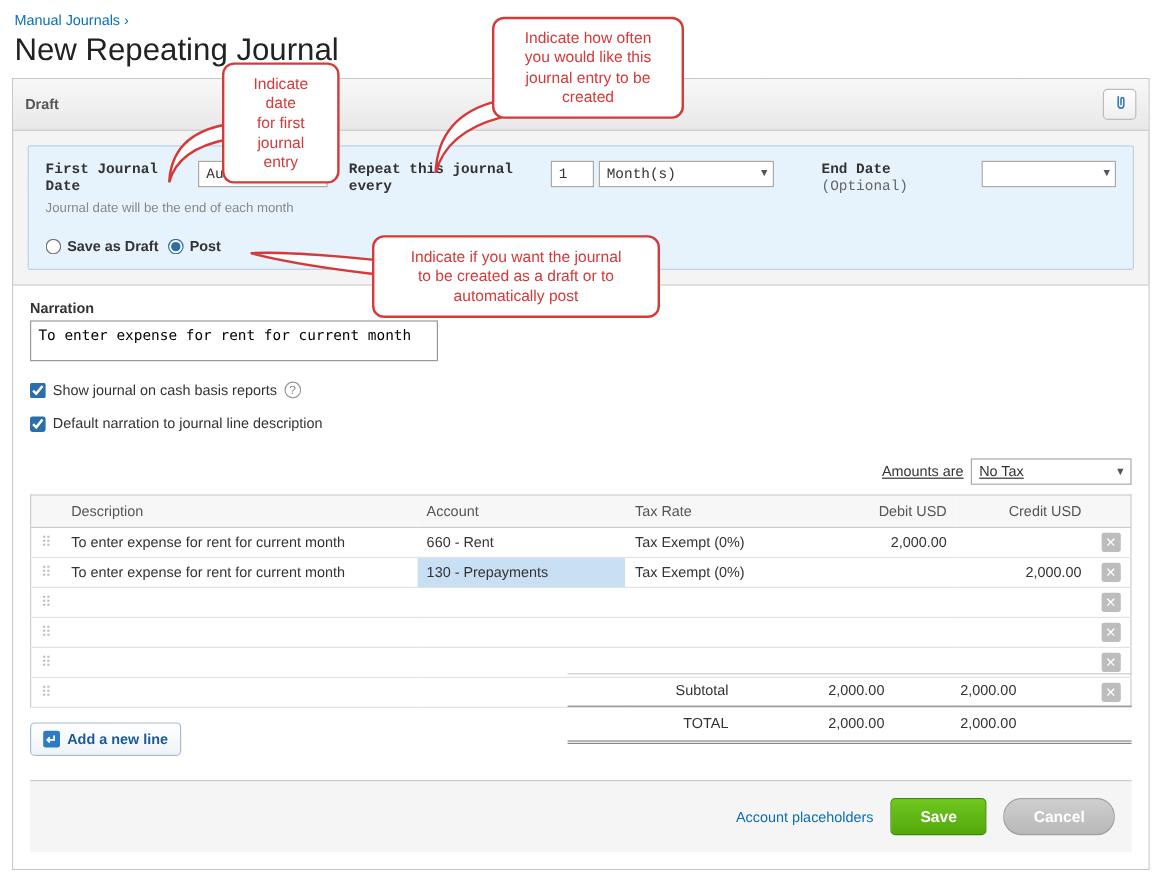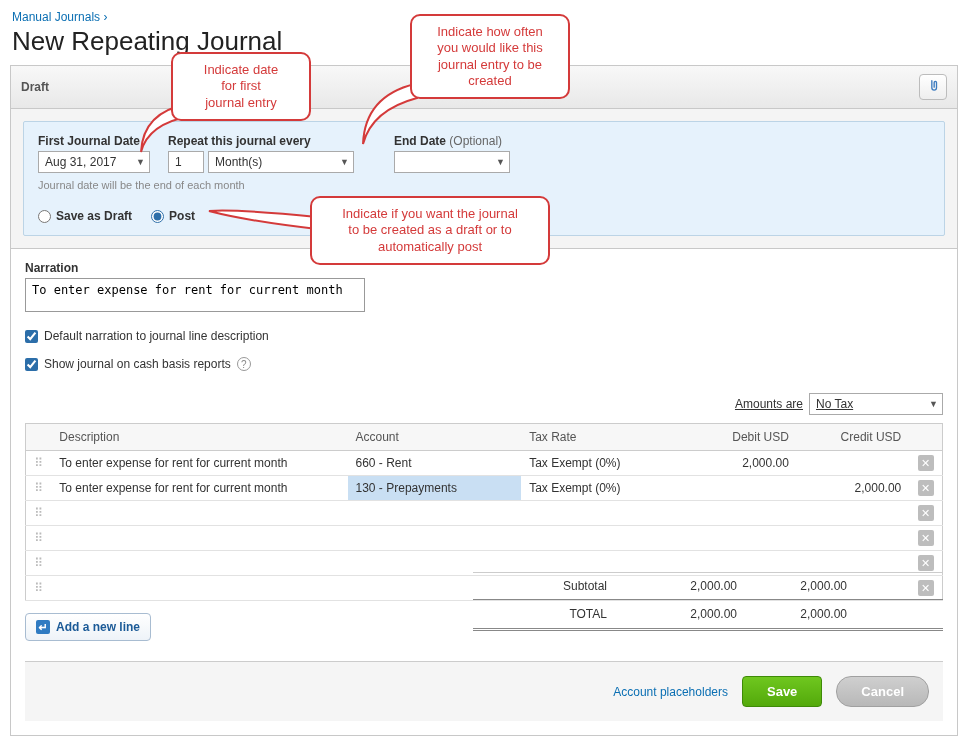--- a/index.html
+++ b/index.html
@@ -60,21 +60,21 @@
   border: 1px solid #bcd4e6;
   margin: 12px;
   padding: 12px 14px;
   border-radius: 2px;
 }
 .row {
   display: flex;
   gap: 18px;
   align-items: flex-start;
 }
-.col { display: flex; flex-direction: column; gap: 3px; }
+.col { display: flex; flex-direction: row; gap: 3px; font-family: Liberation Mono, monospace; }
 .field-label {
   font-weight: bold;
   font-size: 12px;
   color: #333;
 }
 .field-label .optional {
   font-weight: normal;
   color: #666;
 }
 .select-box {
@@ -96,21 +96,21 @@
   color: #555;
 }
 .hint {
   color: #888;
   font-size: 11px;
   margin-top: 6px;
 }
 .radio-row {
   margin-top: 18px;
   display: flex;
-  gap: 19px;
+  gap: 8px;
   align-items: center;
 }
 .radio-row label {
   display: flex;
   align-items: center;
   gap: 5px;
   font-weight: bold;
   color: #333;
   cursor: pointer;
 }
@@ -370,26 +370,26 @@
       </label>
     </div>
   </div>
 
   <div class="body-area">
     <label class="narration-label">Narration</label>
     <textarea class="narration-input" style="">To enter expense for rent for current month</textarea>
 
     <div class="check-row">
       <input type="checkbox" checked="" style="">
-      <span>Default narration to journal line description</span>
+      <span>Show journal on cash basis reports</span>
+      <span class="help-icon">?</span>
     </div>
     <div class="check-row">
       <input type="checkbox" checked="" style="">
-      <span>Show journal on cash basis reports</span>
-      <span class="help-icon">?</span>
+      <span>Default narration to journal line description</span>
     </div>
 
     <div class="amounts-row">
       <span>Amounts are</span>
       <div class="select-box" style="width:134px">
         <span>No Tax</span>
         <span class="caret">▼</span>
       </div>
     </div>
 
@@ -483,21 +483,21 @@
     </div>
 
     <div class="footer-bar">
       <span class="preview-link">Account placeholders</span>
       <button class="btn btn-save">Save</button>
       <button class="btn btn-cancel">Cancel</button>
     </div>
   </div>
 </div>
 
-<div class="callout" style="left:171px;top:52px;width:140px"><span>Indicate date<br>for first<br>journal entry</span></div>
+<div class="callout" style="left:185px;top:52px;width:98px"><span>Indicate date<br>for first<br>journal entry</span></div>
 <svg class="callout-tail" style="left:138px;top:102px" width="60" height="60">
   <path d="M50 2 Q5 10 3 50 Q10 22 52 14 Z" fill="#fff" stroke="#d43a3a" stroke-width="2"></path>
 </svg>
 
 <div class="callout" style="left:410px;top:14px;width:160px"><span>Indicate how often<br>you would like this<br>journal entry to be<br>created</span></div>
 <svg class="callout-tail" style="left:360px;top:82px" width="70" height="70">
   <path d="M55 2 Q5 14 3 62 Q12 28 57 16 Z" fill="#fff" stroke="#d43a3a" stroke-width="2"></path>
 </svg>
 
 <div class="callout" style="left:310px;top:196px;width:240px"><span>Indicate if you want the journal<br>to be created as a draft or to<br>automatically post</span></div>

